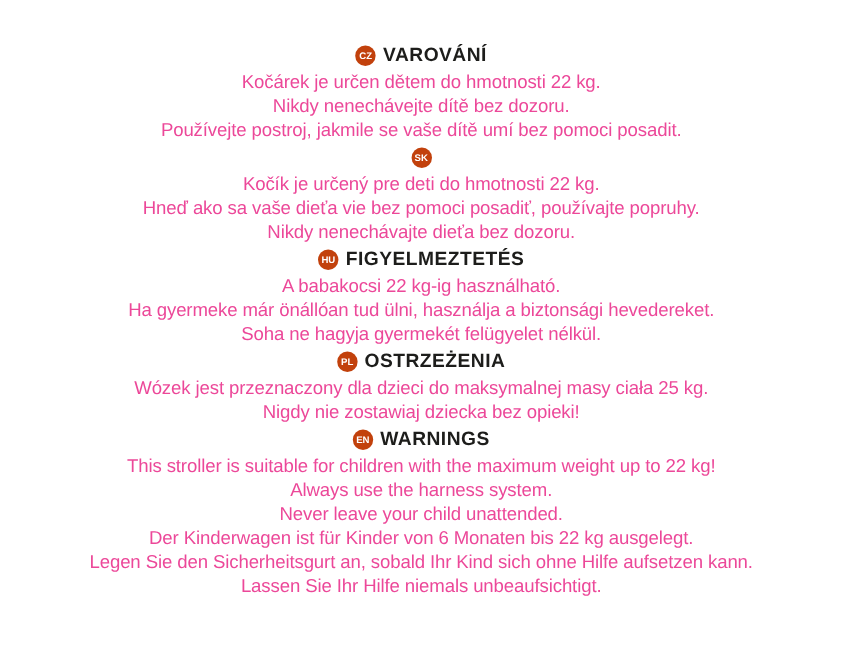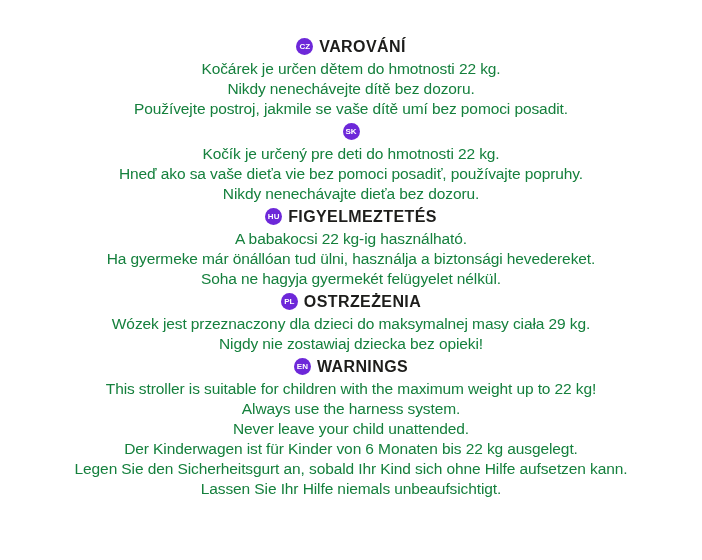--- a/index.html
+++ b/index.html
@@ -35,31 +35,31 @@
     letter-spacing: 0.4px;
     color: #1d1d1b;
   }
   .lang-badge {
     display: inline-flex;
     align-items: center;
     justify-content: center;
     width: 17px;
     height: 17px;
     border-radius: 50%;
-    background: #6d28d9;
+    background: #c2410c;
     color: #ffffff;
     font-size: 8px;
     font-weight: bold;
     letter-spacing: 0;
     flex: 0 0 auto;
   }
   .warning-line {
     font-size: 15.5px;
     line-height: 20px;
-    color: #15803d;
+    color: #ec4899;
     letter-spacing: -0.1px;
     white-space: nowrap;
   }
 </style>
 </head>
 <body>
 
 <div class="page">
 
   <section class="warning-section">
@@ -89,21 +89,21 @@
     <div class="warning-line">A babakocsi 22 kg-ig használható.</div>
     <div class="warning-line">Ha gyermeke már önállóan tud ülni, használja a biztonsági hevedereket.</div>
     <div class="warning-line">Soha ne hagyja gyermekét felügyelet nélkül.</div>
   </section>
 
   <section class="warning-section">
     <div class="section-heading">
       <span class="lang-badge">PL</span>
       <span>OSTRZEŻENIA</span>
     </div>
-    <div class="warning-line">Wózek jest przeznaczony dla dzieci do maksymalnej masy ciała 29 kg.</div>
+    <div class="warning-line">Wózek jest przeznaczony dla dzieci do maksymalnej masy ciała 25 kg.</div>
     <div class="warning-line">Nigdy nie zostawiaj dziecka bez opieki!</div>
   </section>
 
   <section class="warning-section">
     <div class="section-heading">
       <span class="lang-badge">EN</span>
       <span>WARNINGS</span>
     </div>
     <div class="warning-line">This stroller is suitable for children with the maximum weight up to 22 kg!</div>
     <div class="warning-line">Always use the harness system.</div>

